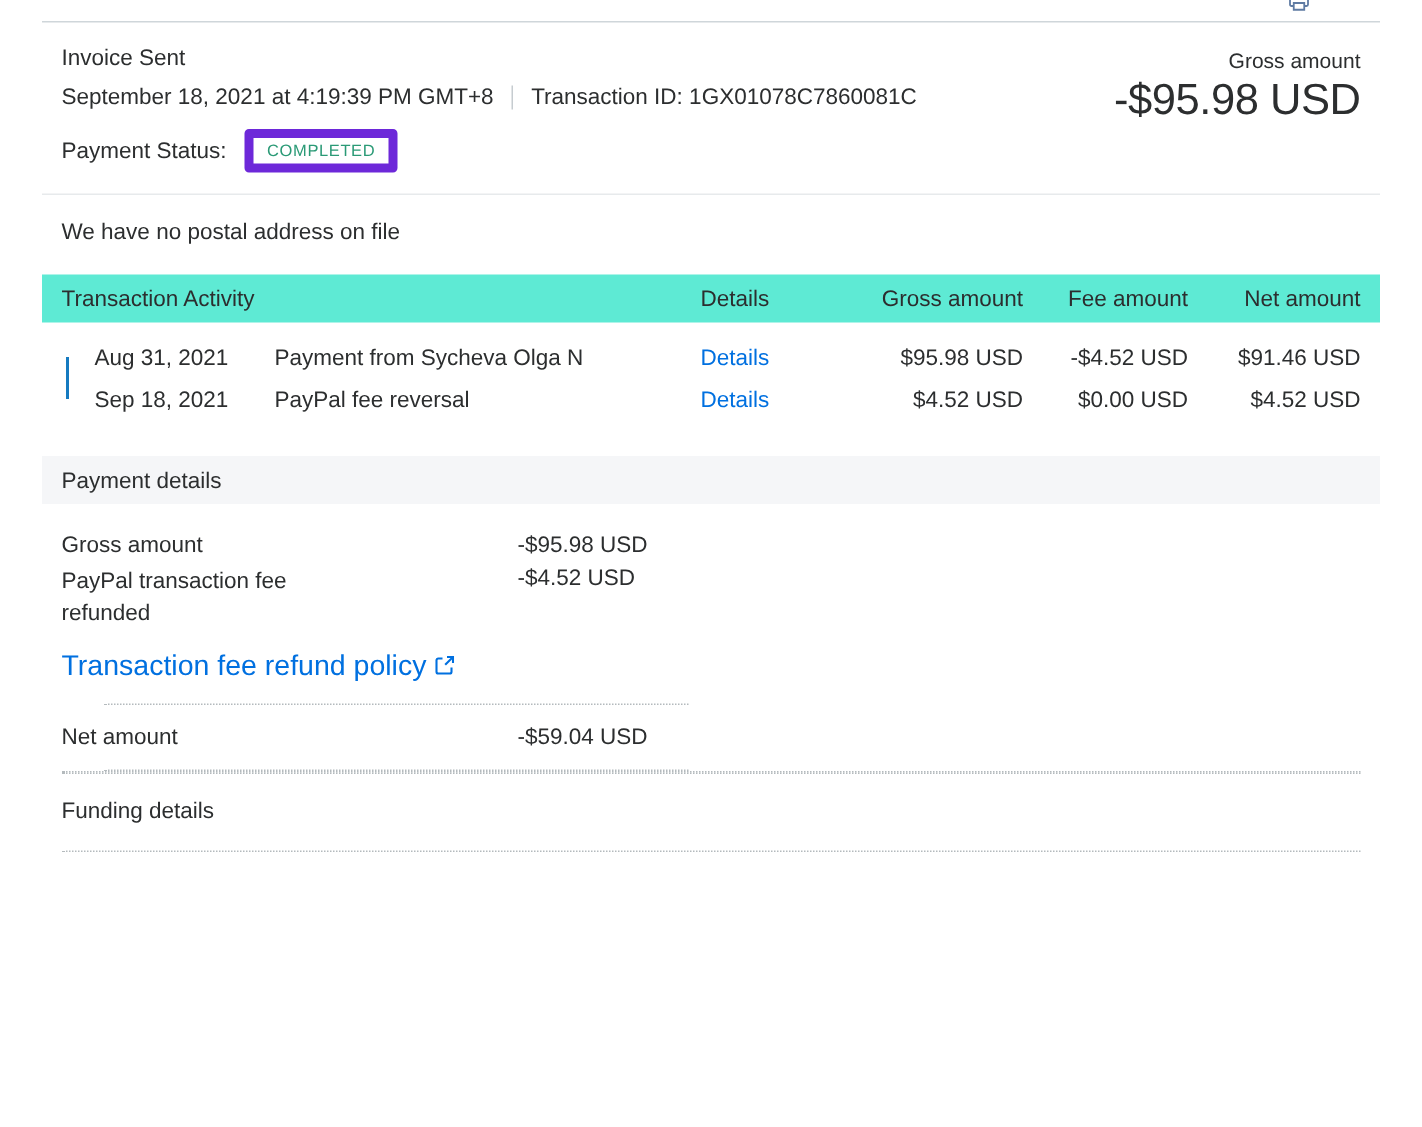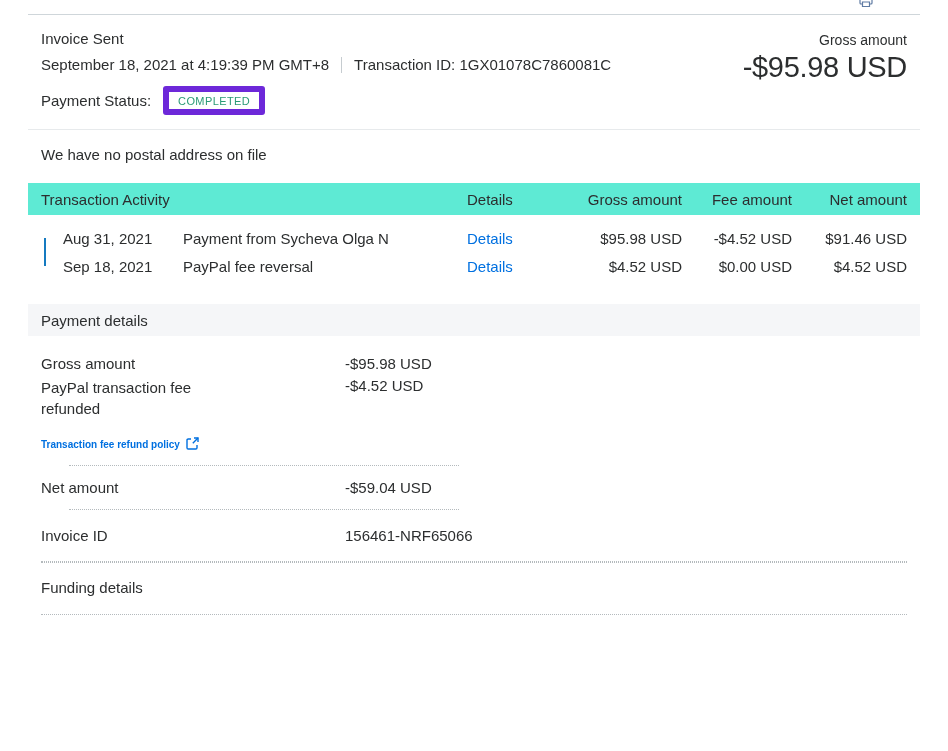--- a/index.html
+++ b/index.html
@@ -52,21 +52,21 @@
   .section-bar {
     background: #f5f6f8; height: 32px; padding: 0 13px;
     display: flex; align-items: center; margin-top: 12px;
   }
   .pd-row { display: grid; grid-template-columns: 304px 1fr; padding: 0 13px; }
   .pd-row .label { padding-right: 20px; }
   .label-narrow { max-width: 205px; line-height: 21px; }
   .pd-gross { padding-top: 19px; padding-bottom: 5px; }
   .pd-fee { padding-bottom: 8px; }
   .policy-row { padding: 7px 13px 0; }
-  .policy-link { font-weight: 700; font-size: 10px; display: inline-flex; align-items: center; gap: 6px; }
+  .policy-link { font-weight: 400; font-size: 19px; display: inline-flex; align-items: center; gap: 6px; }
   .dotted-short { border-top: 1px dotted #b4babd; width: 390px; margin: 13px 0 0 41px; }
   .pd-net { padding-top: 13px; }
   .pd-invoice { padding-top: 17px; padding-bottom: 17px; }
   .dotted-full { border-top: 1px dotted #b4babd; margin: 0 13px; }
   .pd-contact { padding-top: 15px; padding-bottom: 17px; }
   .contact-lines { line-height: 20px; }
   .muted-note { color: #9aa1a5; font-size: 14px; margin: 2px 0; }
   .muted-note b { color: #001435; font-weight: 700; }
   .pd-funding { padding-top: 16px; padding-bottom: 18px; }
   .funding-lines { line-height: 21px; }
@@ -174,24 +174,20 @@
 
       <div class="dotted-short"></div>
 
       <div class="pd-row pd-net">
         <span class="label">Net amount</span>
         <span>-$59.04 USD</span>
       </div>
 
       <div class="dotted-short"></div>
 
-      <div class="pd-row pd-invoice">
-        <span class="label">Invoice ID</span>
-        <span>156461-NRF65066</span>
-      </div>
 
       <div class="dotted-full"></div>
 
 
       <div class="dotted-full"></div>
 
       <div class="pd-row pd-funding">
         <span class="label">Funding details</span>
       </div>
 

